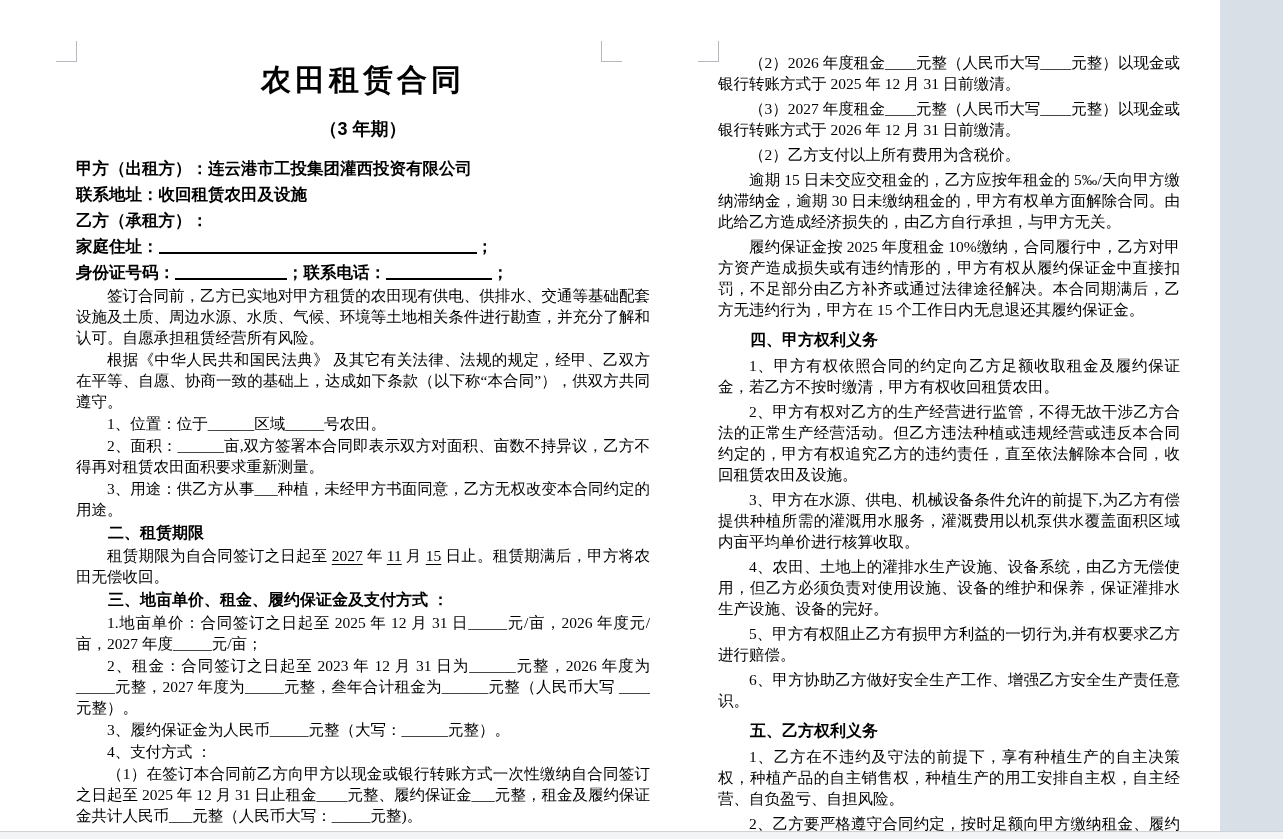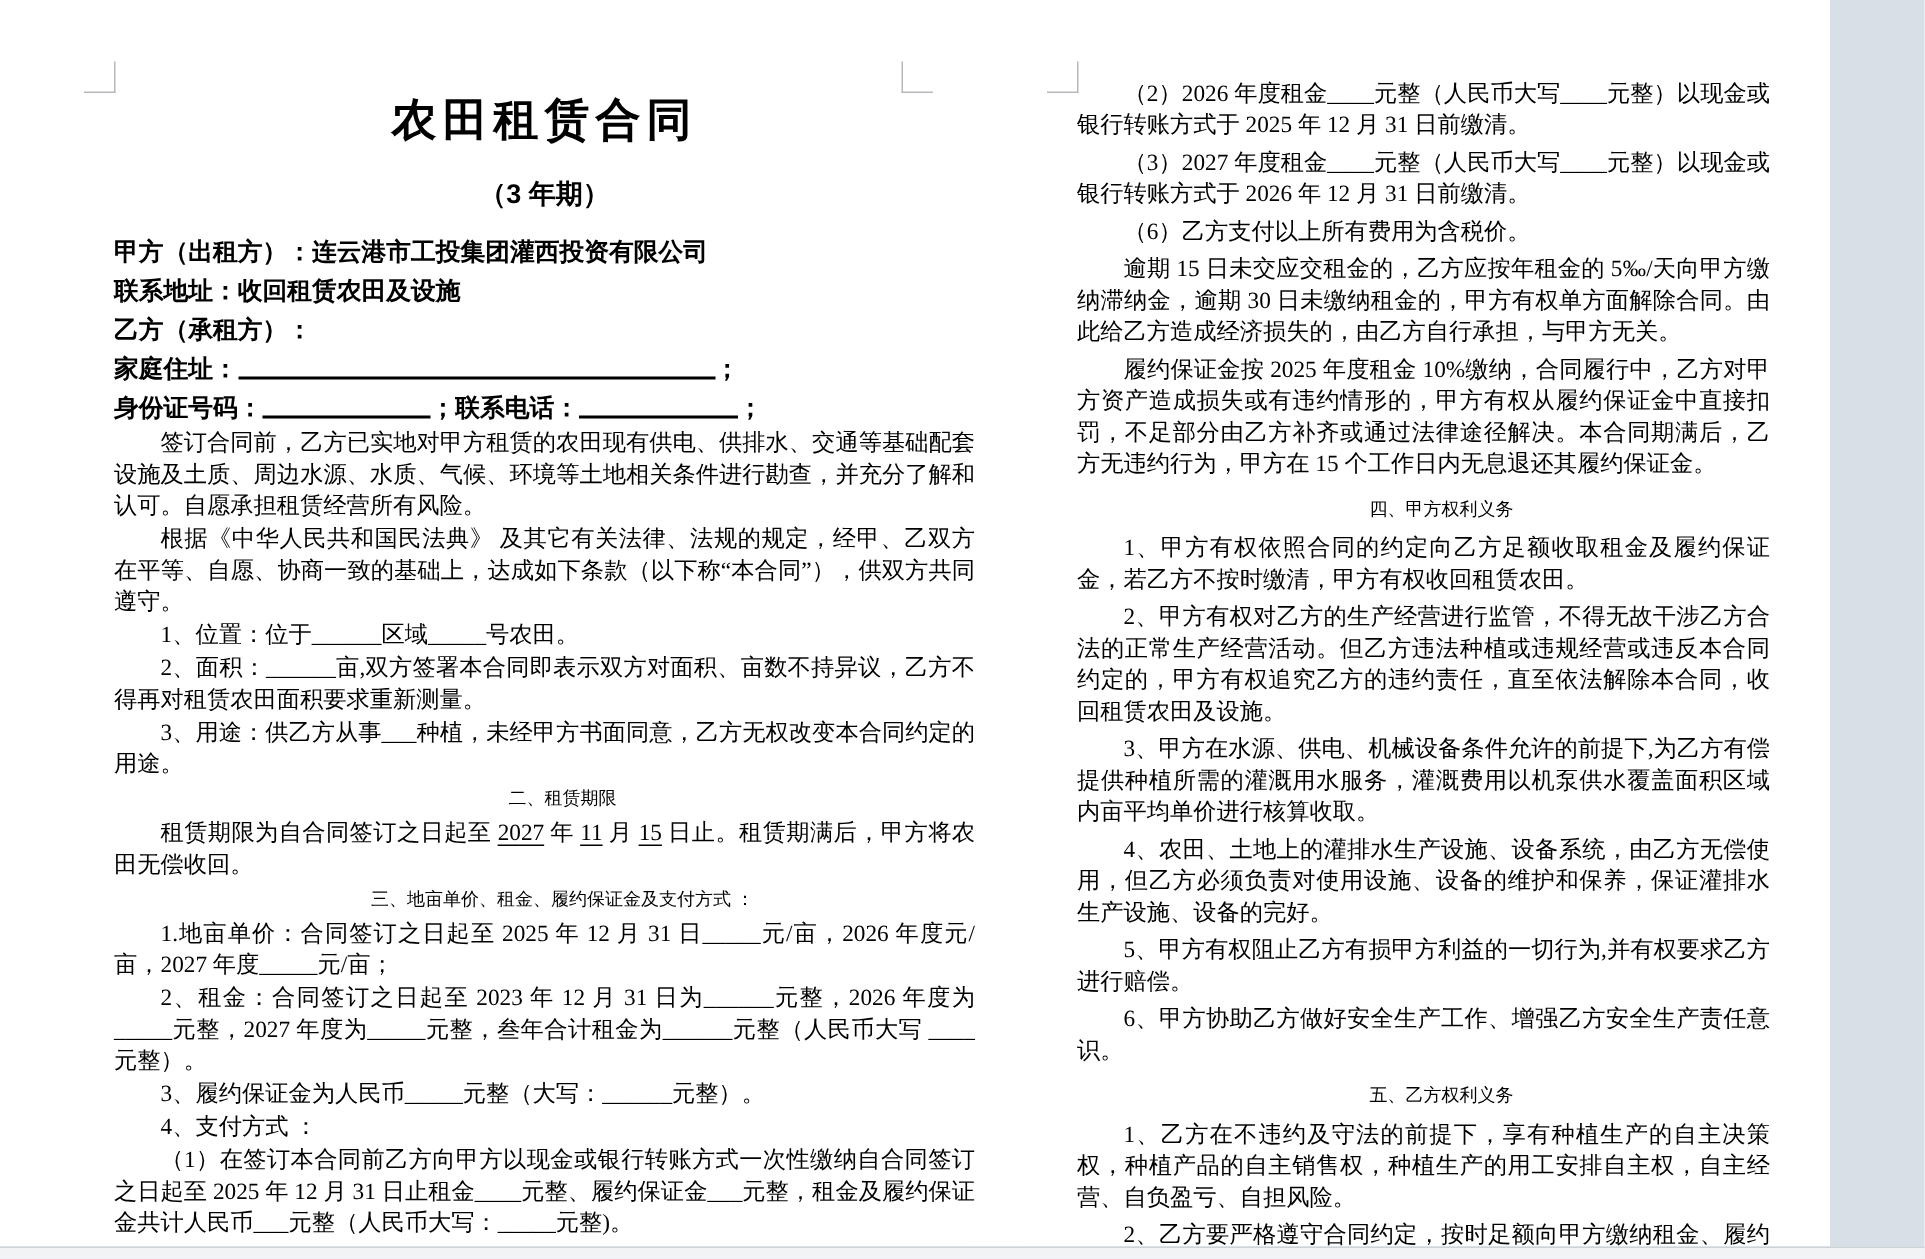--- a/index.html
+++ b/index.html
@@ -42,21 +42,21 @@
   .blank.home{width:318px;}
   .blank.idno{width:112px;}
   .blank.phone{width:106px;}
 
   p.body{
     font-size:15.5px;line-height:21px;margin:0 0 1px;
     text-align:justify;text-indent:2em;
   }
   p.h{
     font-family:"Liberation Sans","DejaVu Sans",sans-serif;
-    font-size:12px;font-weight:normal;line-height:21px;margin:2px 0;text-indent:2em;text-align:center;
+    font-size:16px;font-weight:bold;line-height:21px;margin:2px 0;text-indent:2em;
   }
   .page-2 p.body{margin:0 0 4px;}
   .page-2 p.h{margin:9px 0 5px;}
   .u{text-decoration:underline;text-underline-offset:3px;}
 
   .bottombar{
     position:absolute;left:0;top:831px;width:1283px;height:8px;
     background:#f1f3f5;border-top:1px solid #ced3d8;box-sizing:border-box;
   }
 </style>
@@ -95,21 +95,21 @@
       <p class="body">（1）在签订本合同前乙方向甲方以现金或银行转账方式一次性缴纳自合同签订之日起至 2025 年 12 月 31 日止租金____元整、履约保证金___元整，租金及履约保证金共计人民币___元整（人民币大写：_____元整)。</p>
     </div>
   </div>
 
   <div class="page page-2">
     <div class="crop tl"></div>
     <div class="crop tr"></div>
     <div class="content">
       <p class="body">（2）2026 年度租金____元整（人民币大写____元整）以现金或银行转账方式于 2025 年 12 月 31 日前缴清。</p>
       <p class="body">（3）2027 年度租金____元整（人民币大写____元整）以现金或银行转账方式于 2026 年 12 月 31 日前缴清。</p>
-      <p class="body">（6）乙方支付以上所有费用为含税价。</p>
+      <p class="body">（2）乙方支付以上所有费用为含税价。</p>
       <p class="body">逾期 15 日未交应交租金的，乙方应按年租金的 5‰/天向甲方缴纳滞纳金，逾期 30 日未缴纳租金的，甲方有权单方面解除合同。由此给乙方造成经济损失的，由乙方自行承担，与甲方无关。</p>
       <p class="body">履约保证金按 2025 年度租金 10%缴纳，合同履行中，乙方对甲方资产造成损失或有违约情形的，甲方有权从履约保证金中直接扣罚，不足部分由乙方补齐或通过法律途径解决。本合同期满后，乙方无违约行为，甲方在 15 个工作日内无息退还其履约保证金。</p>
       <p class="h">四、甲方权利义务</p>
       <p class="body">1、甲方有权依照合同的约定向乙方足额收取租金及履约保证金，若乙方不按时缴清，甲方有权收回租赁农田。</p>
       <p class="body">2、甲方有权对乙方的生产经营进行监管，不得无故干涉乙方合法的正常生产经营活动。但乙方违法种植或违规经营或违反本合同约定的，甲方有权追究乙方的违约责任，直至依法解除本合同，收回租赁农田及设施。</p>
       <p class="body">3、甲方在水源、供电、机械设备条件允许的前提下,为乙方有偿提供种植所需的灌溉用水服务，灌溉费用以机泵供水覆盖面积区域内亩平均单价进行核算收取。</p>
       <p class="body">4、农田、土地上的灌排水生产设施、设备系统，由乙方无偿使用，但乙方必须负责对使用设施、设备的维护和保养，保证灌排水生产设施、设备的完好。</p>
       <p class="body">5、甲方有权阻止乙方有损甲方利益的一切行为,并有权要求乙方进行赔偿。</p>
       <p class="body">6、甲方协助乙方做好安全生产工作、增强乙方安全生产责任意识。</p>
       <p class="h">五、乙方权利义务</p>

